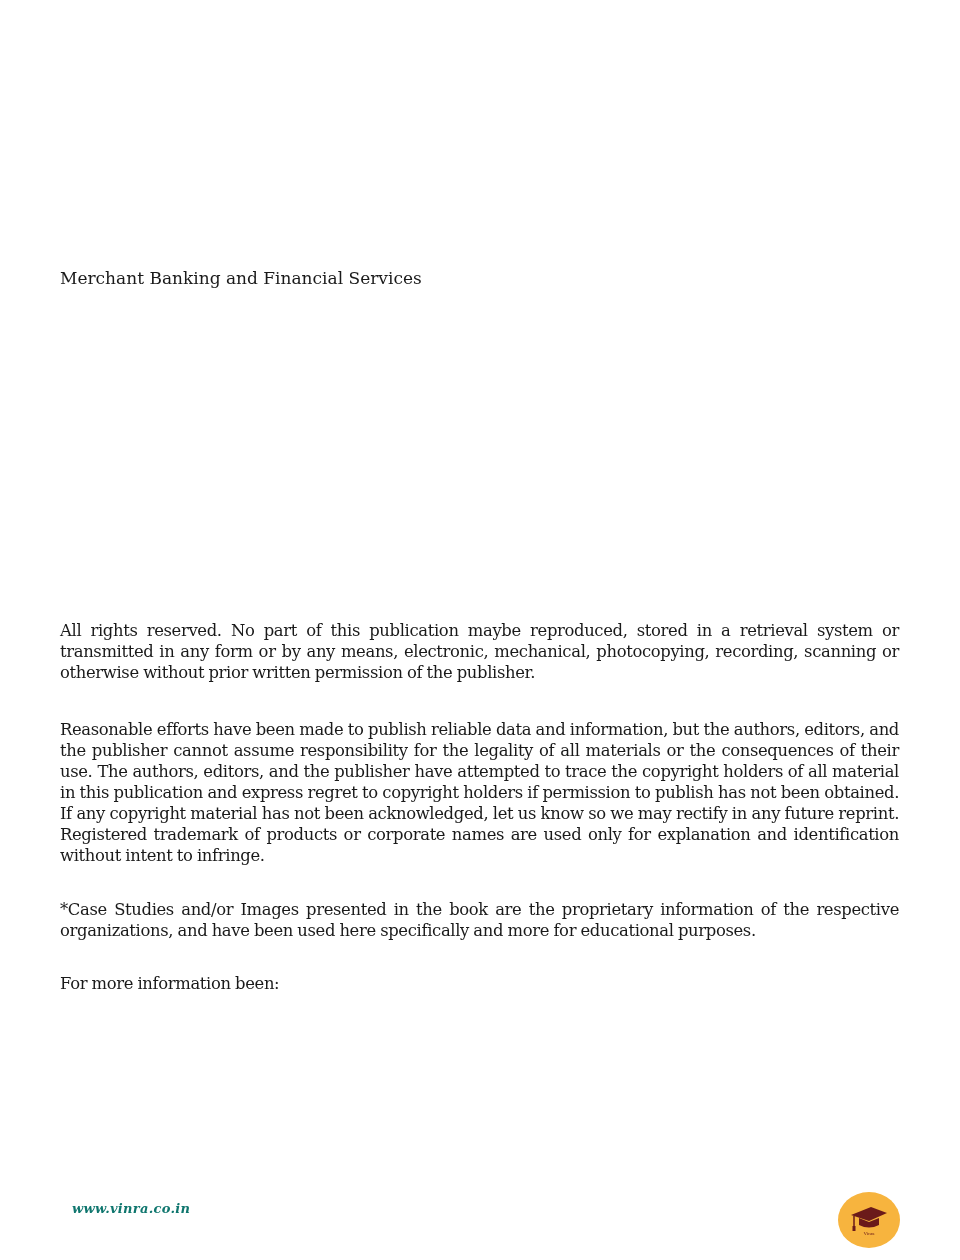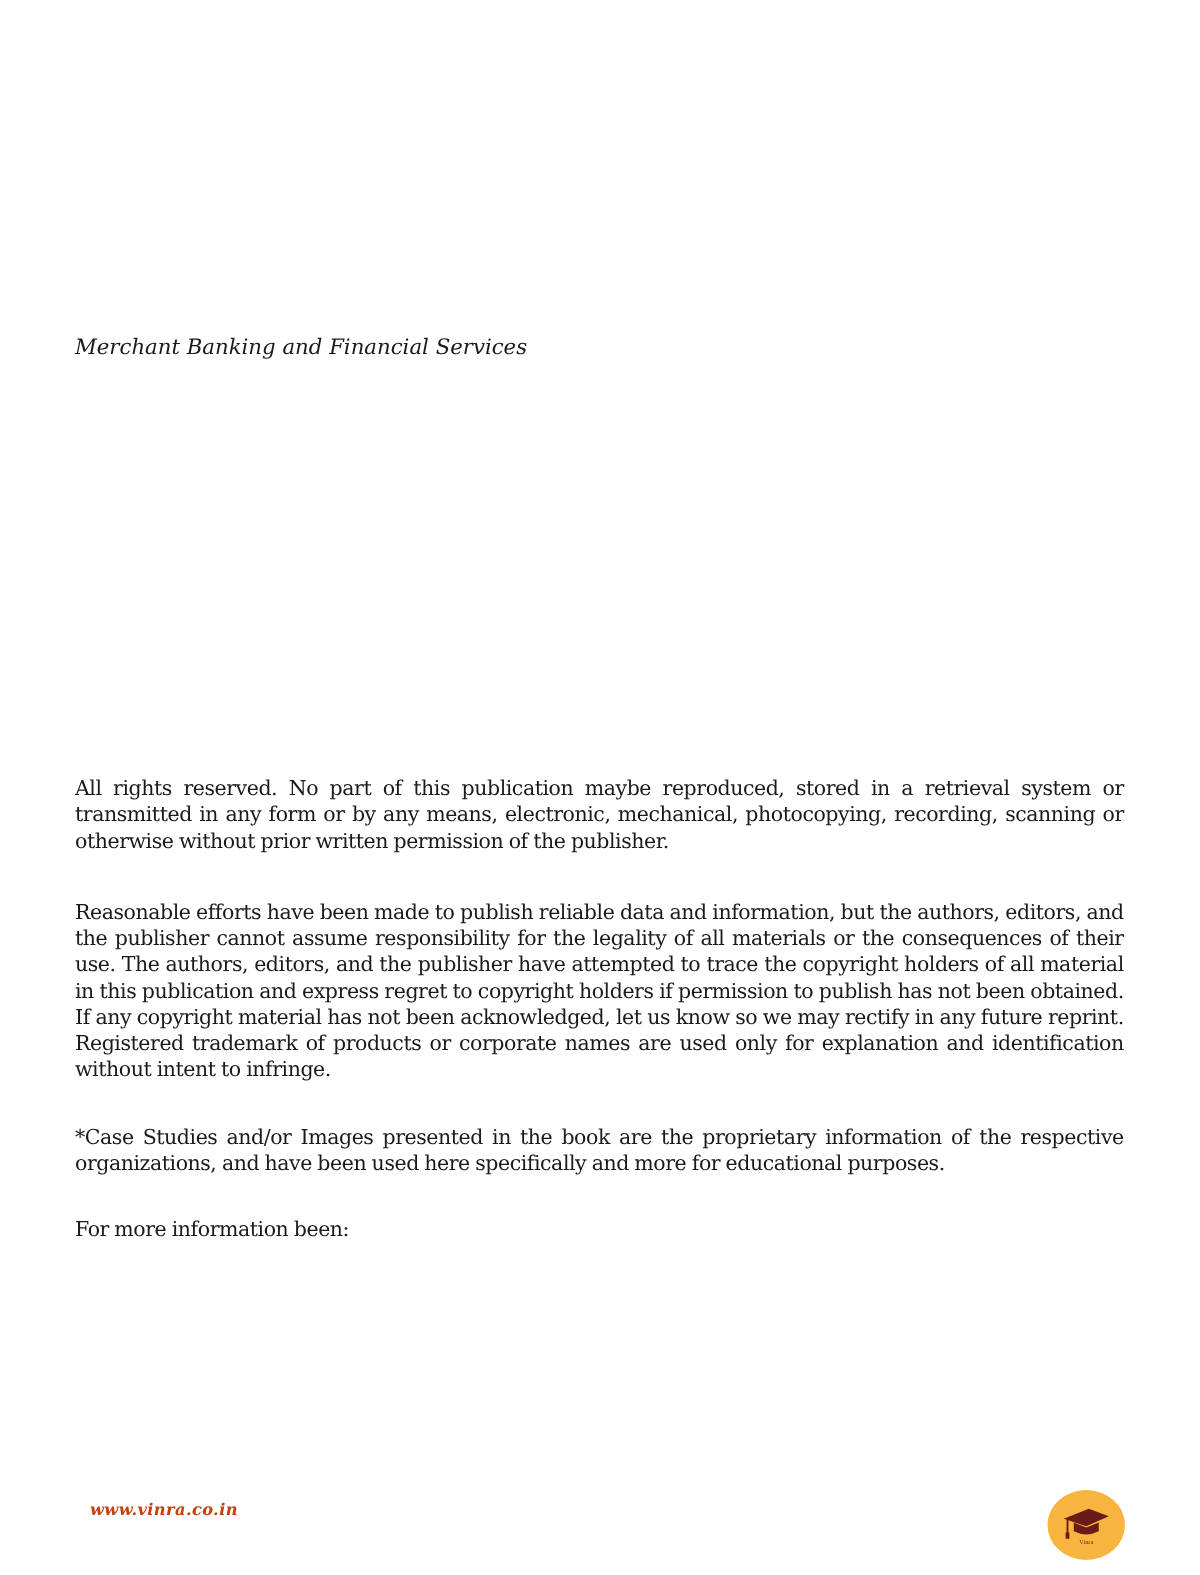--- a/index.html
+++ b/index.html
@@ -1,24 +1,24 @@
 <!DOCTYPE html>
 <html><head>
 <meta charset="utf-8">
 <style>
   html, body { margin: 0; padding: 0; background: #ffffff; }
   body { width: 960px; height: 1260px; position: relative; overflow: hidden; font-family: "DejaVu Serif", "Liberation Serif", serif; color: #1a1a1a; }
   .title-block { position: absolute; left: 60px; top: 265px; font-size: 17px; line-height: 27px; }
-  .book-title { font-style: italic; }
+  .book-title { }
   .para { position: absolute; left: 60px; width: 839px; font-size: 16.4px; line-height: 21px; text-align: justify; letter-spacing: -0.35px; word-spacing: -0.5px; }
   .p1 { top: 606px; margin-top: 14px; }
   .p2 { top: 703px; }
   .p3 { top: 883px; }
   .p4 { top: 957px; }
-  .footer-url { position: absolute; left: 72px; top: 1201px; font-size: 13px; font-weight: bold; font-style: italic; color: #c2410c; letter-spacing: 0.3px; }
+  .footer-url { position: absolute; left: 72px; top: 1201px; font-size: 13px; font-weight: bold; font-style: italic; color: #0f766e; letter-spacing: 0.3px; }
   .logo { position: absolute; left: 838px; top: 1192px; width: 62px; height: 56px; border-radius: 50%; background: #f7b43e; display: flex; align-items: center; justify-content: center; }
 </style>
 </head>
 <body>
 
 <div class="title-block">
   <div class="book-title">Merchant Banking and Financial Services</div>
 </div>
 
 <p class="para p1">All rights reserved. No part of this publication maybe reproduced, stored in a retrieval system or transmitted in any form or by any means, electronic, mechanical, photocopying, recording, scanning or otherwise without prior written permission of the publisher.</p>

